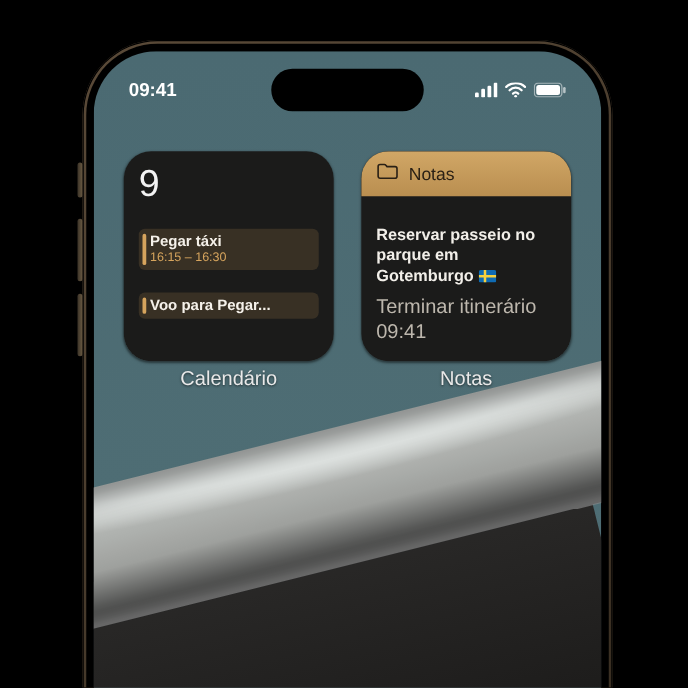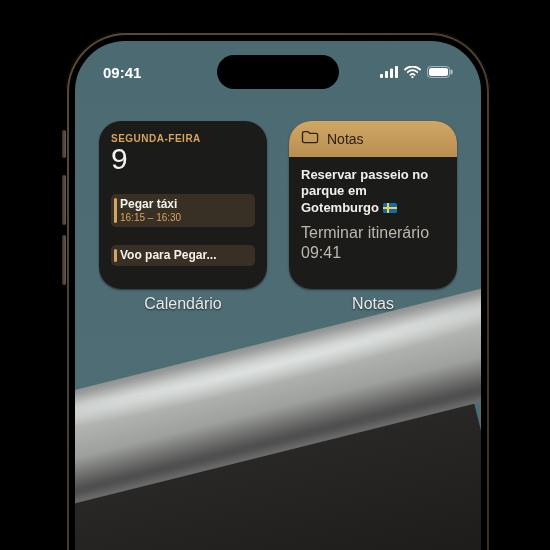--- a/index.html
+++ b/index.html
@@ -58,21 +58,21 @@
   .cal .dow{font-size:10px;letter-spacing:0.5px;font-weight:700;color:#d6a45d;}
   .cal .day{font-size:30px;font-weight:400;line-height:1;margin-top:0px;color:#f3f3f3;}
   .cal .events{margin-top:6px;display:flex;flex-direction:column;gap:4px;}
   .evt{position:relative;background:rgba(214,164,93,0.16);border-radius:5px;padding:4px 6px 4px 9px;margin-top:14px;}
   .evt::before{content:"";position:absolute;left:3px;top:4px;bottom:4px;width:3px;border-radius:2px;background:#d6a45d;}
   .evt .t{font-size:12px;font-weight:600;color:#f5f1ea;line-height:1.1;white-space:nowrap;overflow:hidden;text-overflow:ellipsis;}
   .evt .s{font-size:10px;color:#d6a45d;line-height:1.1;margin-top:1px;}
   
   .notes .hdr{height:36px;background:linear-gradient(180deg,#d1a766,#b98e50);display:flex;align-items:center;gap:8px;padding:0 12px;color:#2a2015;}
   .notes .hdr .title{font-size:14px;font-weight:500;color:#2a2015;}
-  .notes .body{padding:10px 12px;color:#f2efe9;}
+  .notes .body{padding:10px 12px;color:#f2efe9;margin-top:13px;}
   .notes .line1{font-size:13px;font-weight:600;line-height:1.25;}
   .notes .line2{font-size:16px;color:#bdb7ad;margin-top:6px;line-height:1.25;}
   .flag{display:inline-block;vertical-align:-1px;}
 </style>
 </head>
 <body>
 
 <div class="stage">
   <div class="btn-side b1"></div>
   <div class="btn-side b2"></div>
@@ -117,21 +117,20 @@
                   <rect x="23.5" y="3.5" width="2" height="5" rx="1" fill="#fff" fill-opacity="0.6"></rect>
                 </svg>
             </span>
           </span>
         </div>
 
         <div class="widgets">
 
           <div class="widget-wrap">
             <div class="widget cal">
-              <div class="dow">SEGUNDA-FEIRA</div>
               <div class="day">9</div>
               <div class="events">
                 <div class="evt">
                   <div class="t">Pegar táxi</div>
                   <div class="s">16:15 – 16:30</div>
                 </div>
                 <div class="evt">
                   <div class="t">Voo para Pegar...</div>
                 </div>
               </div>

